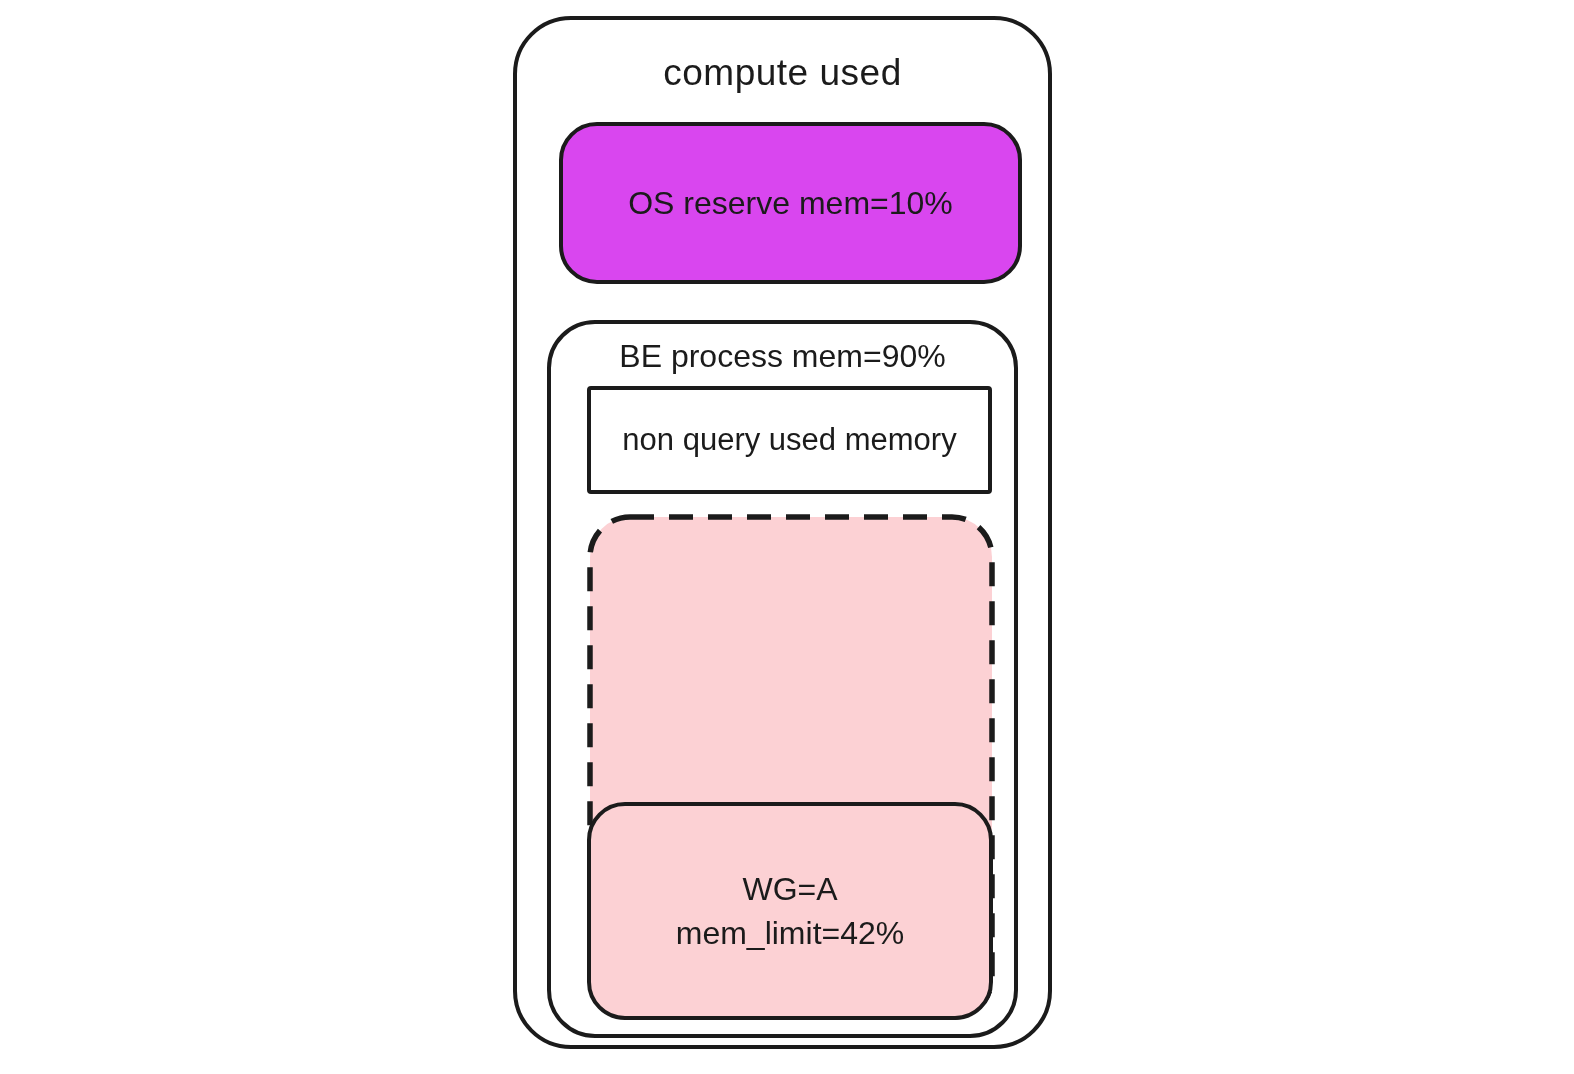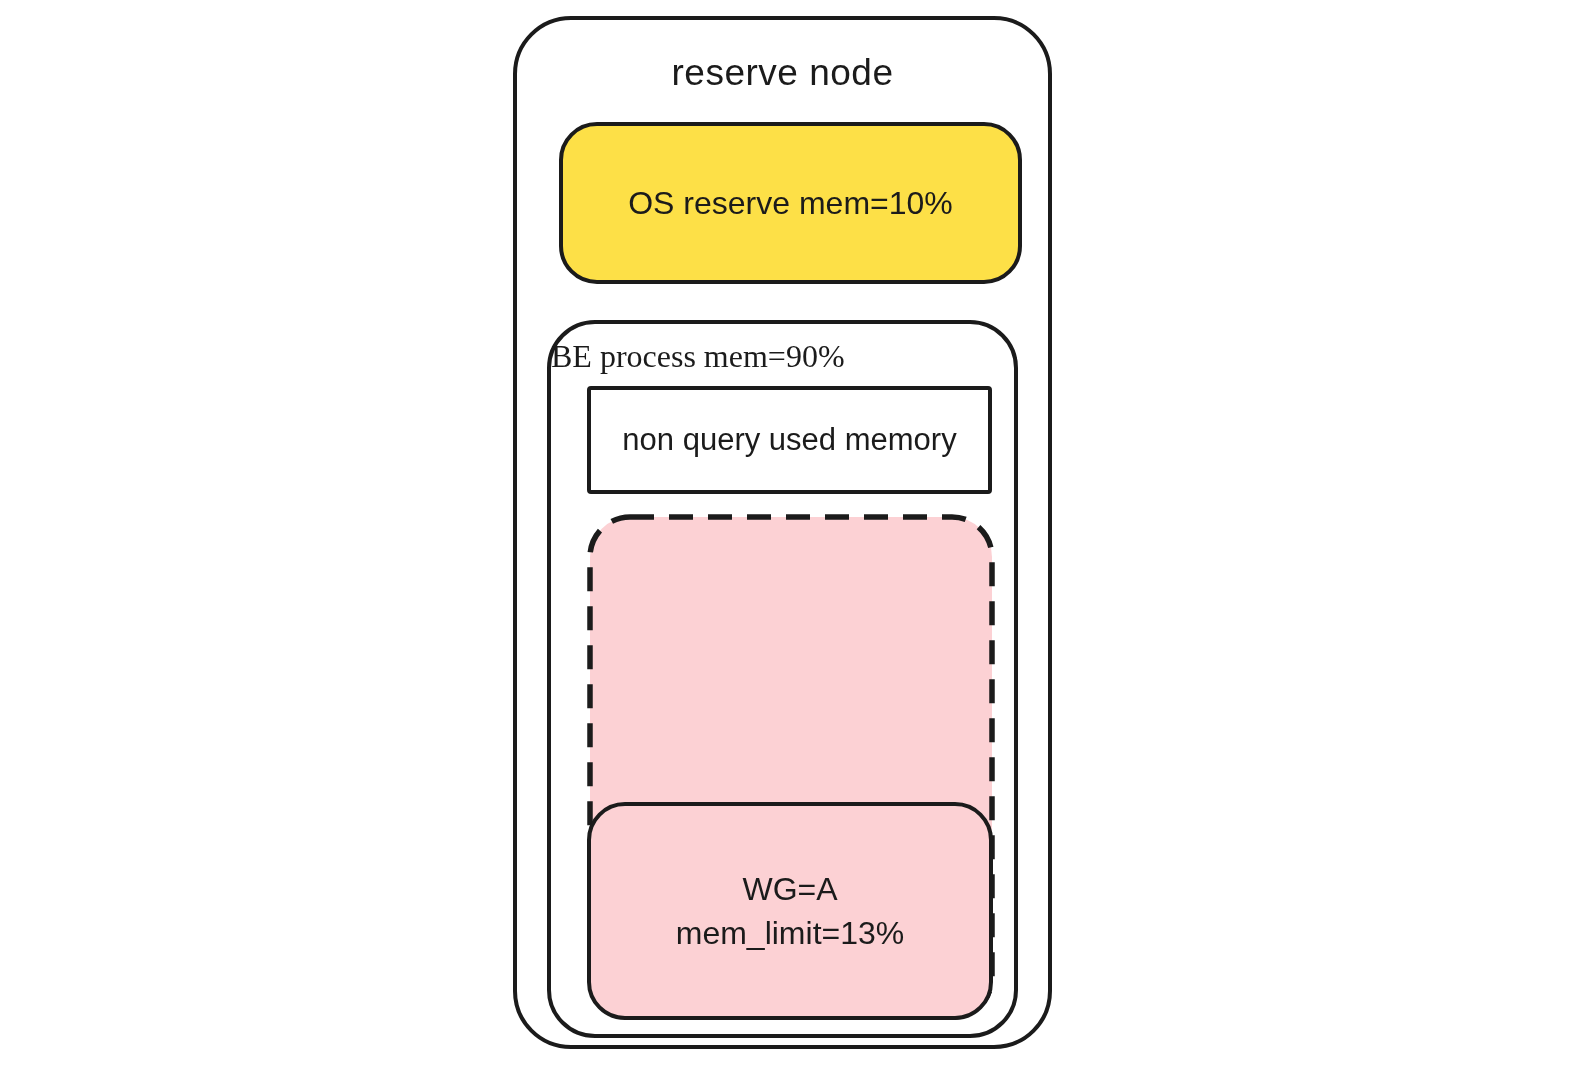--- a/index.html
+++ b/index.html
@@ -54,23 +54,22 @@
     top: 300px;
     width: 471px;
     height: 718px;
     border-radius: 48px;
   }
   .be-title {
     position: absolute;
     top: 14px;
     left: 0;
     width: 100%;
-    text-align: left;
+    text-align: center;
     font-size: 32px;
-    font-family: Liberation Serif, serif;
   }
   .non-query-box {
     left: 36px;
     top: 62px;
     width: 405px;
     height: 108px;
     border-radius: 4px;
     display: flex;
     align-items: center;
     justify-content: center;
@@ -103,42 +102,42 @@
     white-space: pre-line;
   }
 </style>
 </head>
 <body>
 
 <div class="stage">
 
   <div class="box compute-node">
 
-    <div class="compute-node-title">reserve node</div>
+    <div class="compute-node-title">compute used</div>
 
-    <div class="box os-box" style="background-color: #fde047;">
+    <div class="box os-box" style="background-color: #d946ef;">
       <span>OS reserve mem=10%</span>
     </div>
 
     <div class="box be-box">
 
       <div class="be-title">BE process mem=90%</div>
 
       <div class="box non-query-box">
         <span>non query used memory</span>
       </div>
 
       <div class="query-pool-box">
         <svg viewBox="0 0 408 506" preserveAspectRatio="none">
           <rect x="3" y="3" width="402" height="500" rx="40" ry="40" stroke="#1b1b1b" stroke-width="5.5" stroke-dasharray="24 15" fill="#fcd1d4"></rect>
         </svg>
       </div>
 
       <div class="box wg-box" style="background-color: rgb(252, 209, 212);">
         <span>WG=A
-mem_limit=13%</span>
+mem_limit=42%</span>
       </div>
 
     </div>
 
   </div>
 
 </div>
 
 </body></html>

